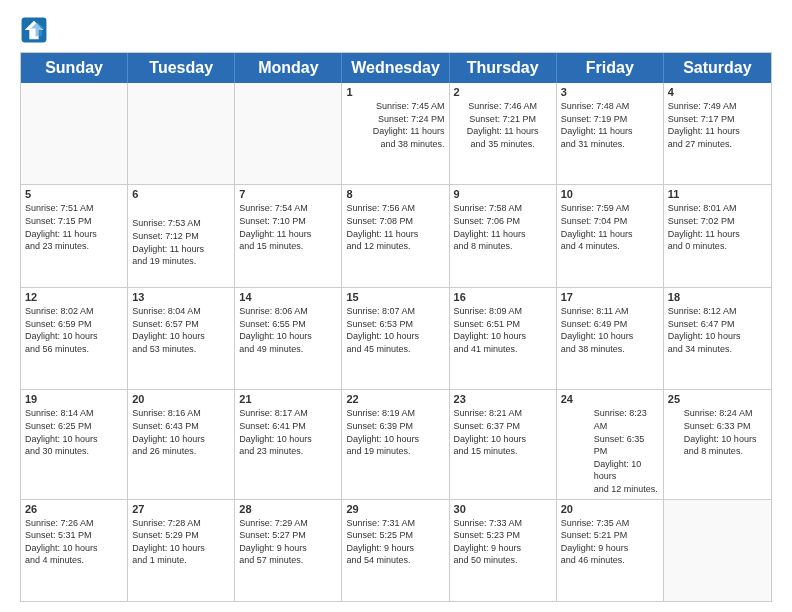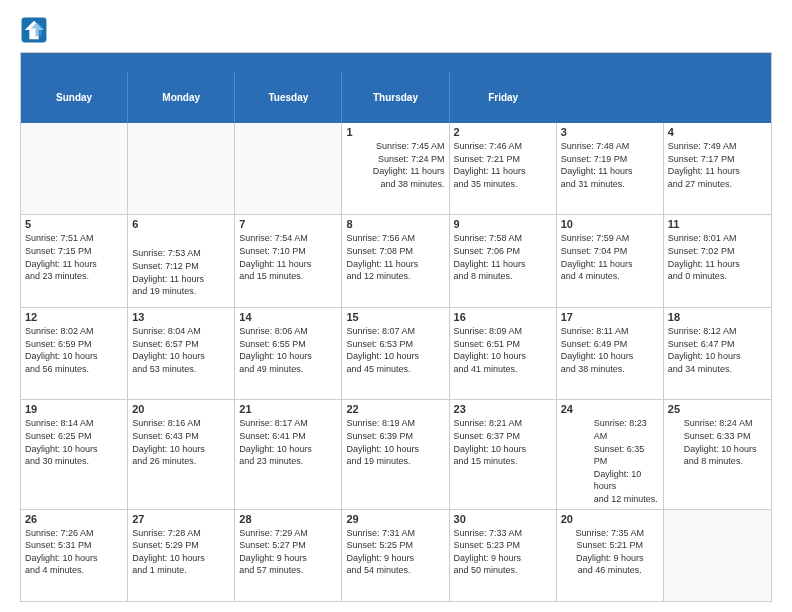--- a/index.html
+++ b/index.html
@@ -61,26 +61,25 @@
       flex-direction: column;
       border: 1px solid #ccc;
     }
     .cal-header-row {
       display: grid;
       grid-template-columns: repeat(7, 1fr);
       background: #2a6db5;
     }
     .cal-header-cell {
       color: #fff;
-      font-size: 10px;
+      font-size: 16px;
       font-weight: bold;
       text-align: center;
-      padding: 20px 2px;
+      padding: 6px 2px;
       border-right: 1px solid #4a8dd5;
-      margin-top: 19px;
     }
     .cal-header-cell:last-child { border-right: none; }
     .cal-body {
       flex: 1;
       display: flex;
       flex-direction: column;
     }
     .cal-row {
       display: grid;
       grid-template-columns: repeat(7, 1fr);
@@ -128,40 +127,42 @@
     </div>
     <div class="header-right">
       <div class="month-title"></div>
       <div class="location"></div>
     </div>
   </div>
 
   <div class="calendar">
     <div class="cal-header-row">
     <div class="cal-header-cell">Sunday</div>
+        <div class="cal-header-cell">Tuesday</div>
         <div class="cal-header-cell">Monday</div>
-        <div class="cal-header-cell">Tuesday</div>
+        <div class="cal-header-cell">Wednesday</div>
         <div class="cal-header-cell">Thursday</div>
         <div class="cal-header-cell">Friday</div>
+        <div class="cal-header-cell">Saturday</div>
       </div>
     <div class="cal-body">
     <div class="cal-row">
           <div class="cal-cell empty"></div>
           <div class="cal-cell empty"></div>
           <div class="cal-cell empty"></div>
           <div class="cal-cell">
             <div class="day-num">1</div>
             <div class="cell-text" style="white-space: pre-line; text-align: right;">Sunrise: 7:45 AM
 Sunset: 7:24 PM
 Daylight: 11 hours
 and 38 minutes.</div>
           </div>
           <div class="cal-cell">
             <div class="day-num">2</div>
-            <div class="cell-text" style="white-space: pre-line;">Sunrise: 7:46 AM
+            <div class="cell-text" style="white-space: pre-line; text-align: center;">Sunrise: 7:46 AM
 Sunset: 7:21 PM
 Daylight: 11 hours
 and 35 minutes.</div>
           </div>
           <div class="cal-cell">
             <div class="day-num">3</div>
             <div class="cell-text" style="white-space: pre-line;">Sunrise: 7:48 AM
 Sunset: 7:19 PM
 Daylight: 11 hours
 and 31 minutes.</div>
@@ -358,21 +359,21 @@
           </div>
           <div class="cal-cell">
             <div class="day-num">30</div>
             <div class="cell-text" style="white-space: pre-line;">Sunrise: 7:33 AM
 Sunset: 5:23 PM
 Daylight: 9 hours
 and 50 minutes.</div>
           </div>
           <div class="cal-cell">
             <div class="day-num">20</div>
-            <div class="cell-text" style="white-space: pre-line; text-align: center;">Sunrise: 7:35 AM
+            <div class="cell-text" style="white-space: pre-line;">Sunrise: 7:35 AM
 Sunset: 5:21 PM
 Daylight: 9 hours
 and 46 minutes.</div>
           </div>
           <div class="cal-cell empty"></div>
         </div>
       </div>
   </div>
 </div>
 

